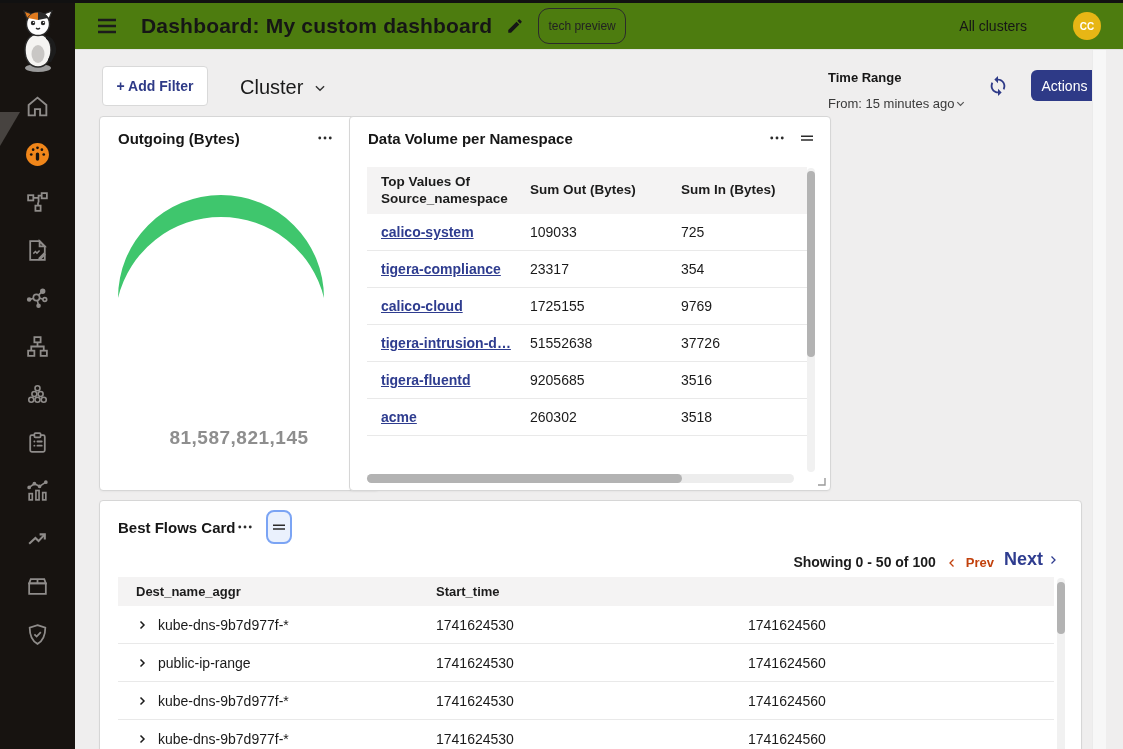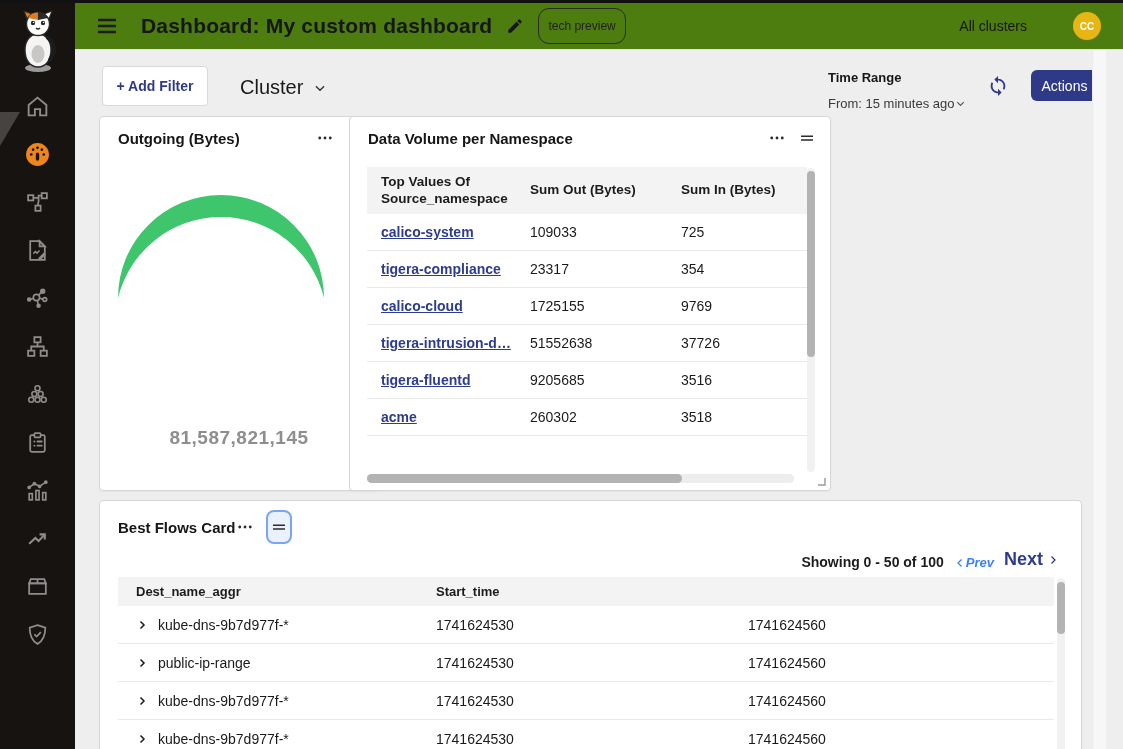--- a/index.html
+++ b/index.html
@@ -72,21 +72,21 @@
   .ns-link { color:#2e3c8f; font-weight:700; cursor:pointer; white-space:nowrap; overflow:hidden; text-overflow:ellipsis; max-width:148px;text-decoration:underline; }
   .vscroll { position:absolute; background:#f1f1f1; border-radius:4px; }
   .vthumb { position:absolute; background:#b3b3b3; border-radius:4px; width:8px; }
   .hscroll { position:absolute; background:#ededed; border-radius:5px; height:9px; }
   .hthumb { position:absolute; background:#b3b3b3; border-radius:5px; height:9px; }
 
   .flows-card { left:99px; top:500px; width:983px; height:260px; overflow:hidden; }
   .flows-head { position:absolute; left:18px; right:12px; top:9px; display:flex; align-items:center; }
   .pagination { position:absolute; right:22px; top:48px; display:flex; align-items:flex-end; gap:10px; }
   .showing { font-size:14px; font-weight:600; color:#1c1c1c; }
-  .pg-prev { display:flex; align-items:center; gap:0; color:#3b82f6; font-size:13px; font-weight:700; cursor:default;font-style:italic; }
+  .pg-prev { display:flex; align-items:center; gap:8px; color:#c2410c; font-size:13px; font-weight:700; cursor:default; }
   .pg-next { display:flex; align-items:center; gap:4px; color:#2e3c8f; font-size:18px; font-weight:700; cursor:pointer; }
   .pg-prev svg,.pg-next svg { width:12px; height:12px; }
   .flows-table { position:absolute; left:18px; top:76px; width:936px; }
   .fl-grid { display:grid; grid-template-columns:318px 312px 1fr; align-items:center; }
   .fl-header { background:#f4f3f3; height:29px; font-size:13px; font-weight:700; color:#1c1c1c; }
   .fl-header > div:first-child { padding-left:18px; }
   .fl-row { height:38px; border-bottom:1px solid #e9e9e9; font-size:14px; }
   .fl-cell1 { display:flex; align-items:center; gap:10px; padding-left:18px; }
   .row-chevron { width:12px; height:12px; color:#1c1c1c; cursor:pointer; flex:0 0 auto; }
 

